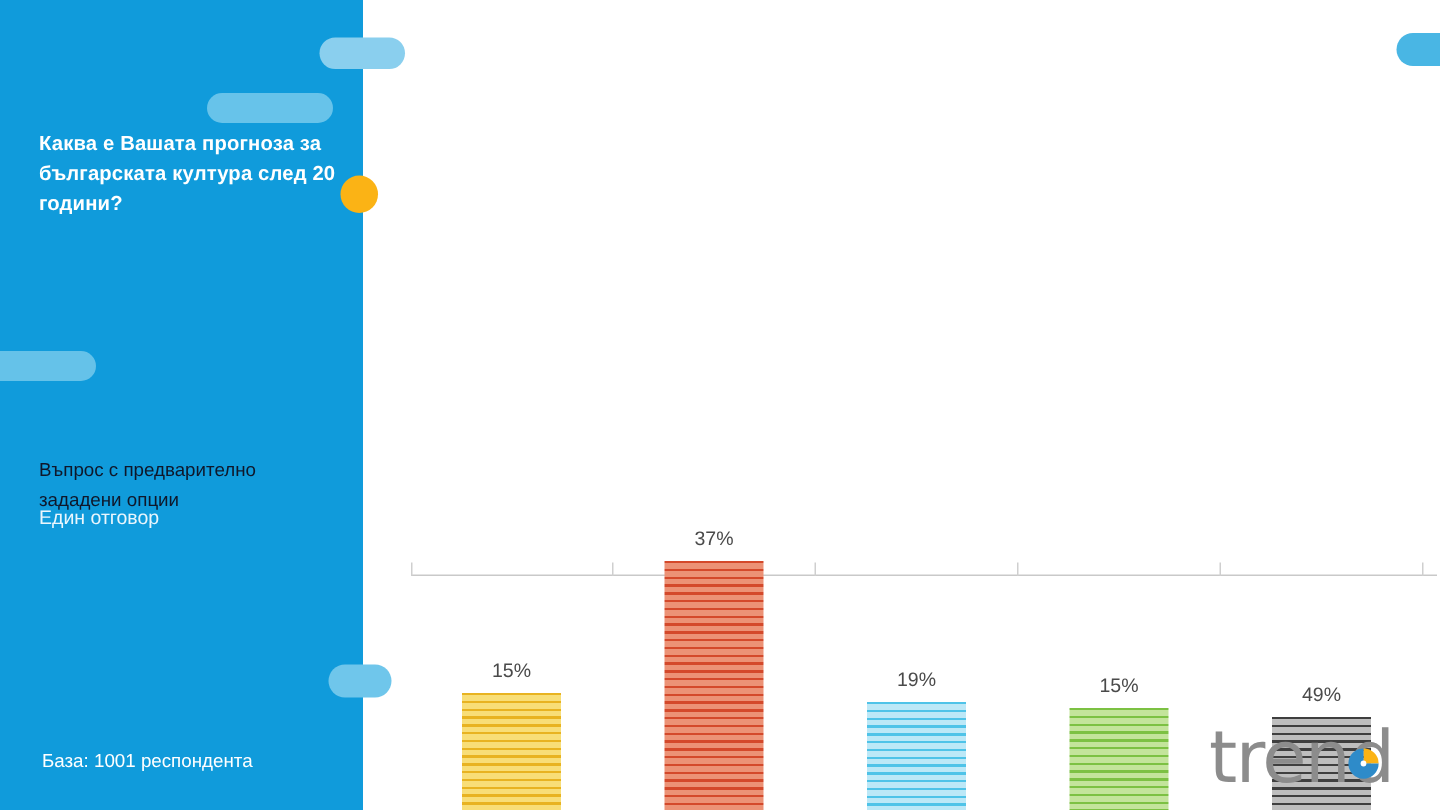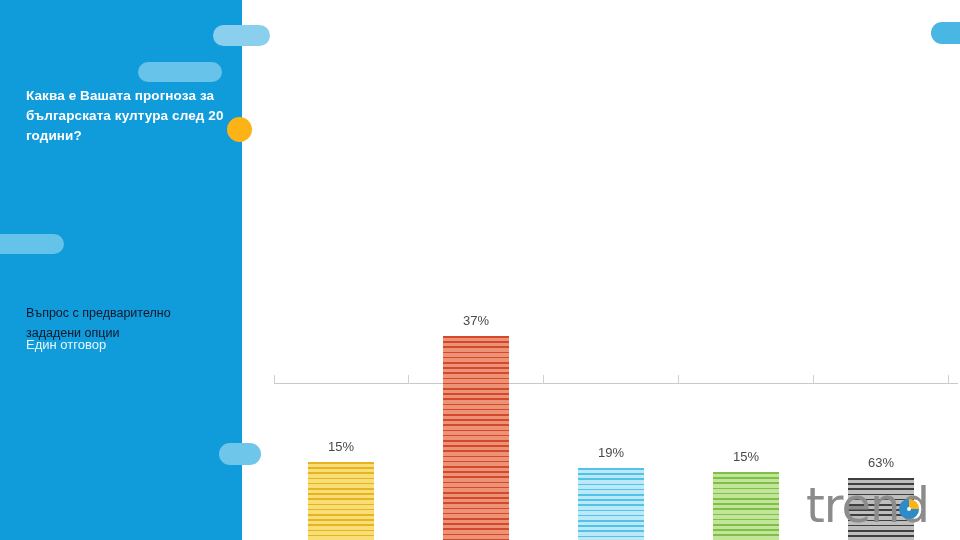--- a/index.html
+++ b/index.html
@@ -218,20 +218,21 @@
 </style>
 </head>
 <body>
 
 <div id="slide">
 
   <div class="sidebar">
     <div class="q-title">Каква е Вашата прогноза за българската култура след 20 години?</div>
     <div class="sub-note">Въпрос с предварително зададени опции</div>
     <div class="sub-note2">Един отговор</div>
+    <div class="base-note">База:  1001 респондента</div>
   </div>
 
   <div class="deco pill-left"></div>
   <div class="deco pill-second"></div>
   <div class="deco pill-top"></div>
   <div class="deco pill-bottom"></div>
   <div class="deco pill-tr"></div>
   <div class="deco dot-orange"></div>
 
   <div class="chart">
@@ -248,21 +249,21 @@
       <div class="bar-wrap">
         <div class="bar c0" style="height:78px">
           <span class="bar-value">15%</span>
         </div>
       </div>
 
     </div>
 
     <div class="cat" style="left:147px">
       <div class="bar-wrap">
-        <div class="bar c1" style="height:204px">
+        <div class="bar c1" style="height:166px">
           <span class="bar-value">37%</span>
         </div>
       </div>
 
     </div>
 
     <div class="cat" style="left:282px">
       <div class="bar-wrap">
         <div class="bar c2" style="height:72px; ">
           <span class="bar-value">19%</span>
@@ -276,21 +277,21 @@
         <div class="bar c3" style="height:68px">
           <span class="bar-value">15%</span>
         </div>
       </div>
 
     </div>
 
     <div class="cat" style="left:552px">
       <div class="bar-wrap">
         <div class="bar c4" style="height:62px">
-          <span class="bar-value">63%</span>
+          <span class="bar-value">49%</span>
         </div>
       </div>
 
     </div>
   </div>
 
   <div class="logo">
     <span class="logo-text">trend</span>
     <svg class="logo-pie" viewBox="0 0 24 24">
       <path d="M12 12 L12 1 A11 11 0 0 1 23 12 Z" fill="#FBB315"></path>

